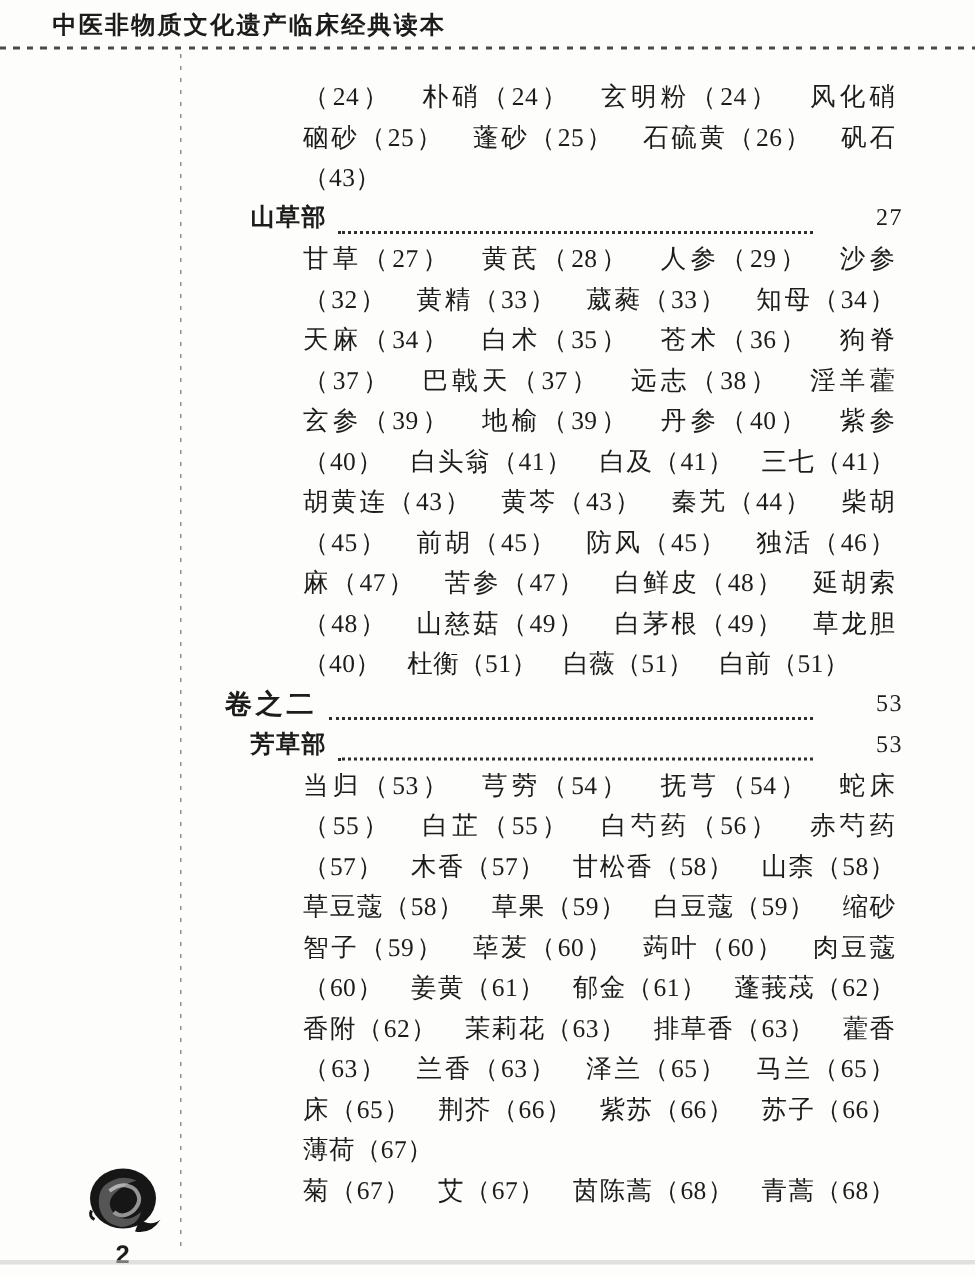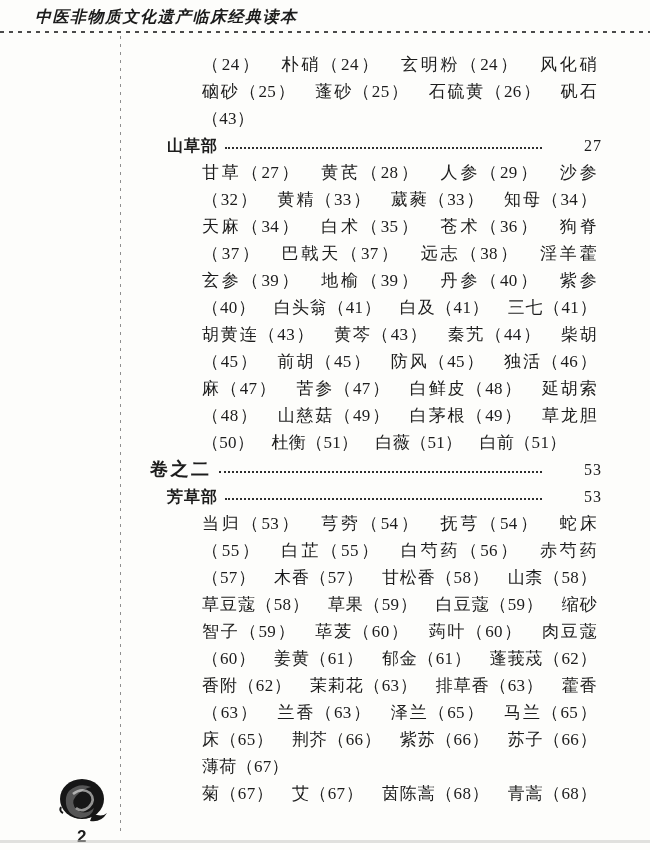--- a/index.html
+++ b/index.html
@@ -9,21 +9,21 @@
     overflow: hidden;
   }
   body {
     position: relative;
     font-family: "Liberation Serif", serif;
     color: #1c1c1c;
   }
   .header-title {
     position: absolute; left: 35px; top: 7px;
     font-size: 16px; font-weight: bold;
-    letter-spacing: 1.5px; white-space: nowrap; font-style: italic;
+    letter-spacing: 1.5px; white-space: nowrap;
   }
   .header-rule {
     position: absolute; left: 0; top: 31px;
     width: 650px; height: 2px;
     background-image: repeating-linear-gradient(to right, #4a4a4a 0 4px, transparent 4px 9px);
   }
   .margin-line {
     position: absolute; left: 120px; top: 36px;
     width: 1px; height: 798px;
     background-image: repeating-linear-gradient(to bottom, #8f8f8f 0 3px, transparent 3px 8px);
@@ -33,21 +33,21 @@
     width: 452px; font-size: 17px;
   }
   .row { height: 27px; line-height: 27px; white-space: nowrap; }
   .herb {
     margin-left: 52px; width: 395px;
     text-align: justify; text-align-last: justify;
     letter-spacing: 0.3px; white-space: normal;
     overflow: hidden;
   }
   .herb.last { text-align-last: left; }
-  .sec { display: flex; align-items: flex-start; font-weight: bold; }
+  .sec { display: flex; align-items: center; font-weight: bold; }
   .sec.part { margin-left: 17px; font-size: 16px; letter-spacing: 1px; }
   .sec.volume { font-size: 18px; letter-spacing: 2.5px; }
   .sec .label { flex: none; }
   .sec .leader {
     flex: 1; height: 12px; position: relative; top: 3px;
     margin: 0 7px;
     border-bottom: 2px dotted #2e2e2e;
   }
   .sec .pg { flex: none; font-weight: normal; font-size: 16px; letter-spacing: 1px; margin-left: 35px; }
   .page-num {
@@ -81,21 +81,21 @@
     <div class="row herb">甘草（27）　黄芪（28）　人参（29）　沙参（32）　桔梗</div>
     <div class="row herb">（32）　黄精（33）　葳蕤（33）　知母（34）　肉苁蓉（34）</div>
     <div class="row herb">天麻（34）　白术（35）　苍术（36）　狗脊（37）　贯众</div>
     <div class="row herb">（37）　巴戟天（37）　远志（38）　淫羊藿（38）　仙茅（39）</div>
     <div class="row herb">玄参（39）　地榆（39）　丹参（40）　紫参（40）　紫草</div>
     <div class="row herb">（40）　白头翁（41）　白及（41）　三七（41）　黄连（42）</div>
     <div class="row herb">胡黄连（43）　黄芩（43）　秦艽（44）　柴胡（44）　银柴胡</div>
     <div class="row herb">（45）　前胡（45）　防风（45）　独活（46）　羌活（46）　升</div>
     <div class="row herb">麻（47）　苦参（47）　白鲜皮（48）　延胡索（48）　贝母</div>
     <div class="row herb">（48）　山慈菇（49）　白茅根（49）　草龙胆（50）　细辛</div>
-    <div class="row herb last">（50）　杜衡（51）　白薇（51）　白前（51）</div>
+    <div class="row herb last">（40）　杜衡（51）　白薇（51）　白前（51）</div>
     <div class="row sec volume">
       <span class="label">卷之二</span>
       <span class="leader"></span>
       <span class="pg">53</span>
     </div>
     <div class="row sec part">
       <span class="label">芳草部</span>
       <span class="leader"></span>
       <span class="pg">53</span>
     </div>

